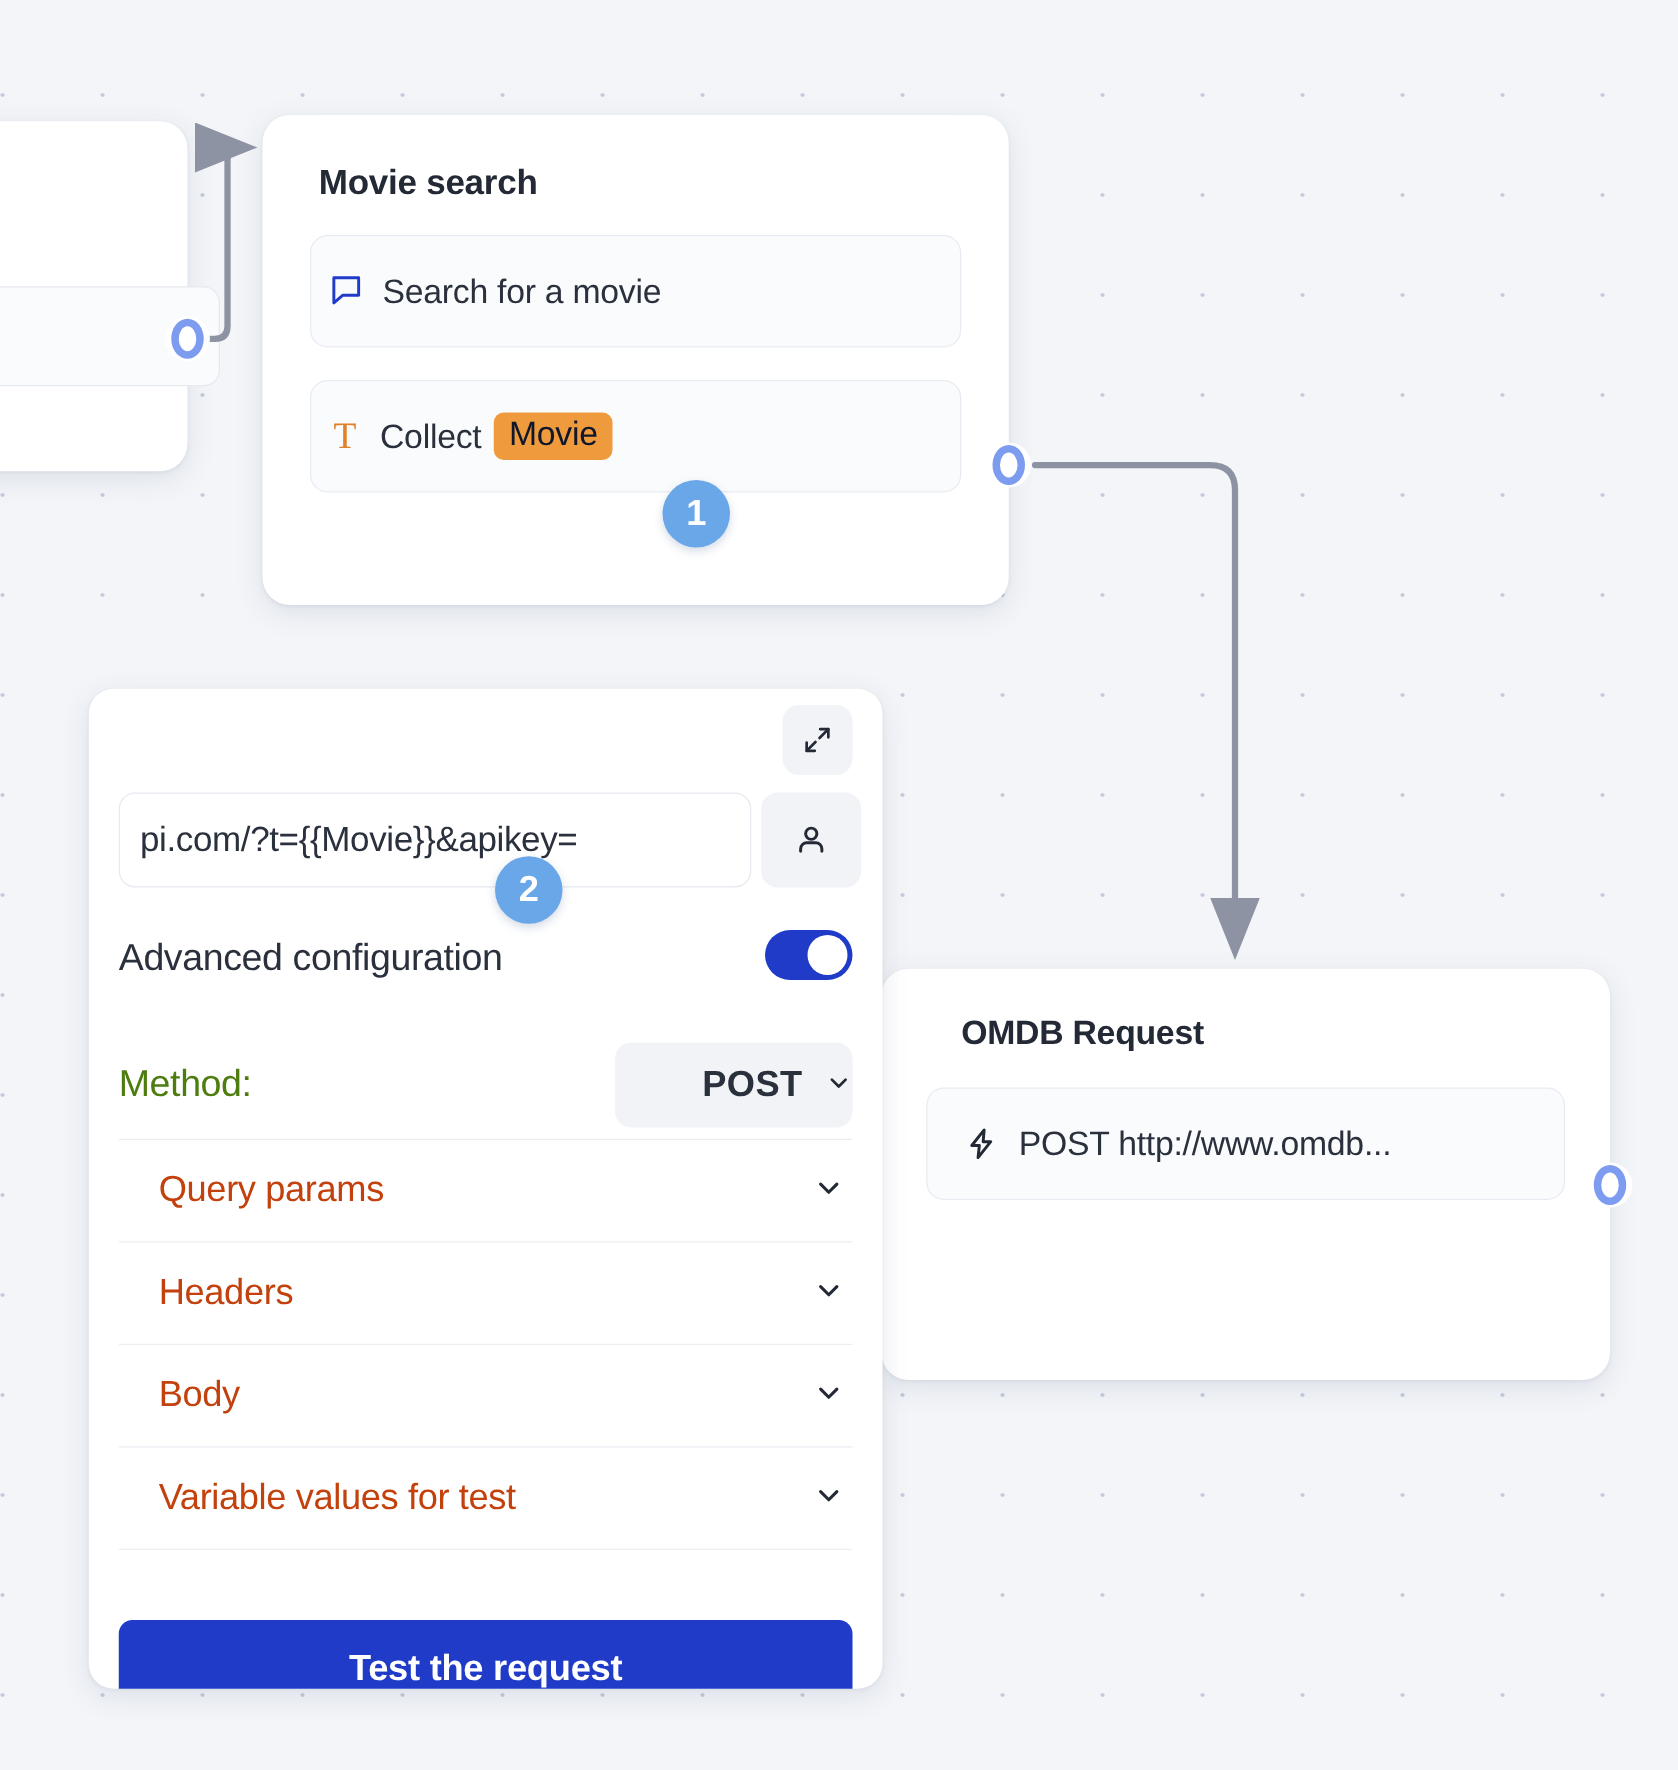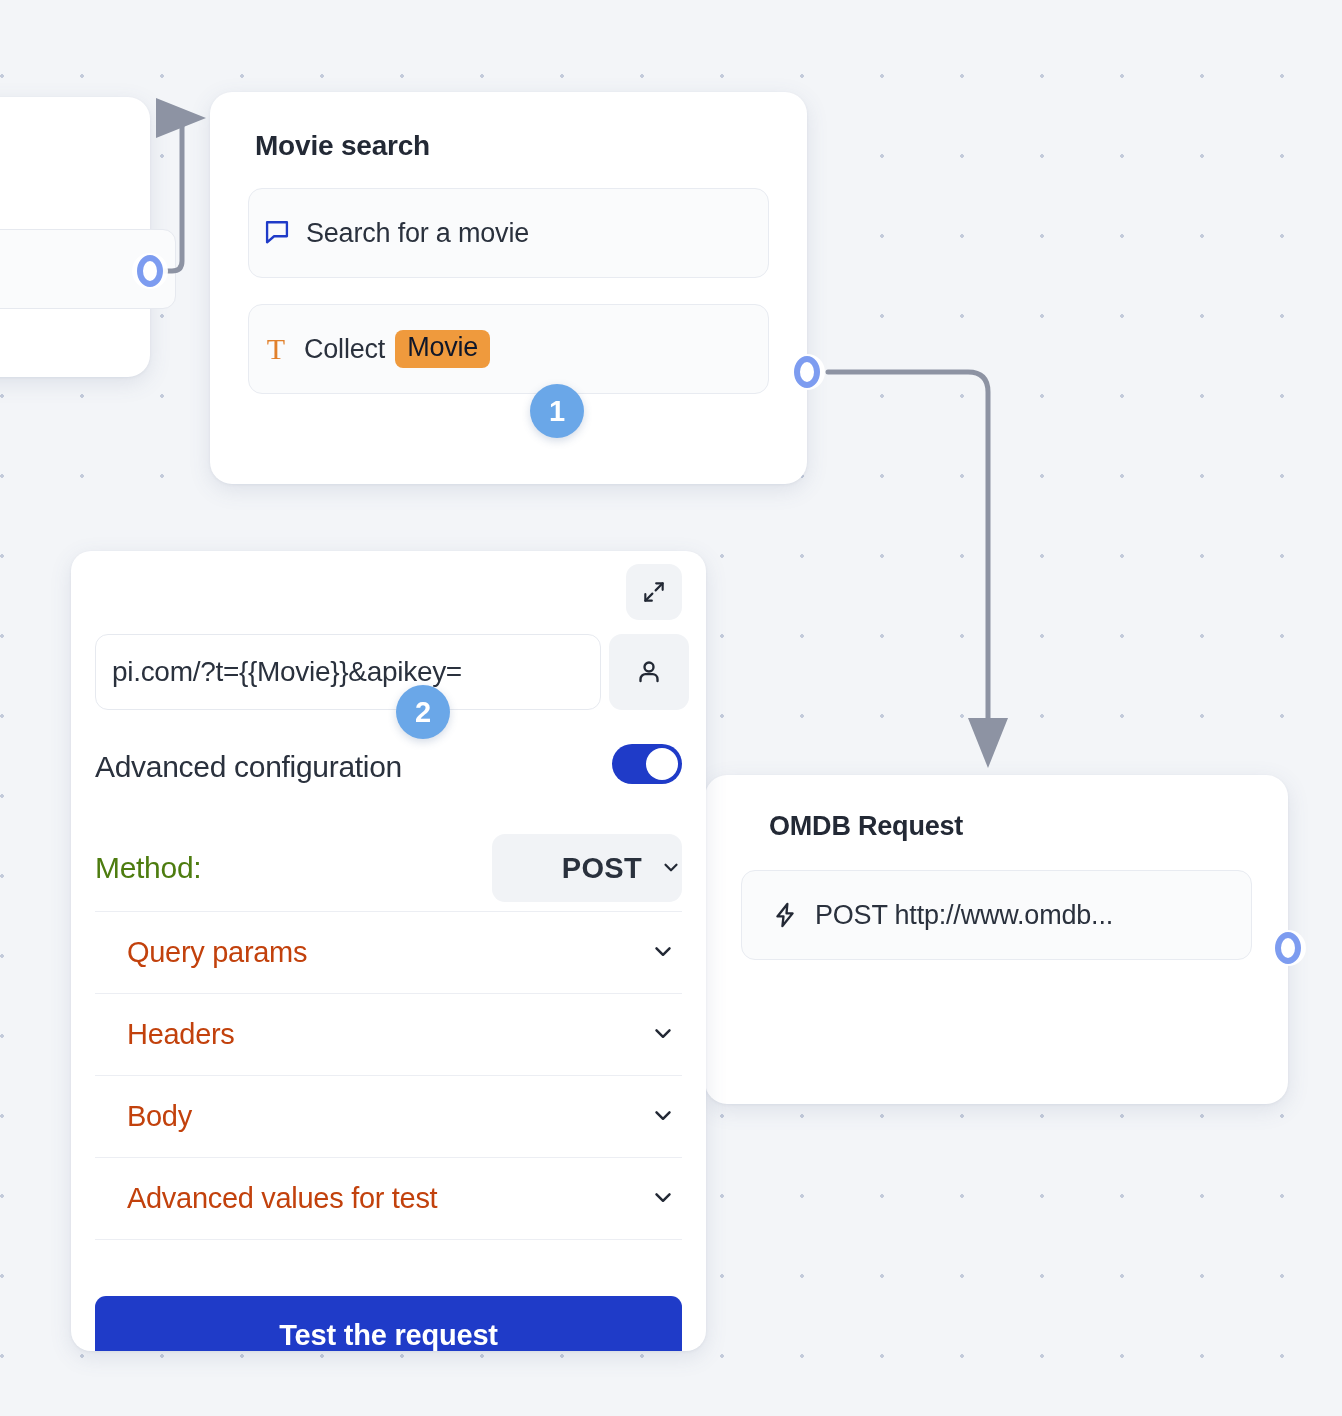--- a/index.html
+++ b/index.html
@@ -383,21 +383,21 @@
     </div>
     <div class="acc-item">
       <span class="acc-label">Body</span>
       <span>
         <svg width="26" height="26" viewBox="0 0 24 24" fill="none" stroke="#232935" stroke-width="2.3" stroke-linecap="round" stroke-linejoin="round">
             <path d="M6 9.5 L12 15.5 L18 9.5"></path>
           </svg>
       </span>
     </div>
     <div class="acc-item">
-      <span class="acc-label">Advanced values for test</span>
+      <span class="acc-label">Variable values for test</span>
       <span>
         <svg width="26" height="26" viewBox="0 0 24 24" fill="none" stroke="#232935" stroke-width="2.3" stroke-linecap="round" stroke-linejoin="round">
             <path d="M6 9.5 L12 15.5 L18 9.5"></path>
           </svg>
       </span>
     </div>
     <div class="acc-item" style="height:0;border-top:1.4px solid #eceef3;"></div>
   </div>
 
   <button id="test-btn">Test the request</button>

